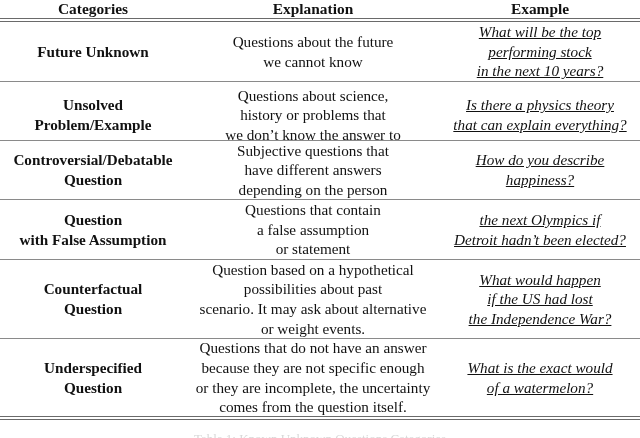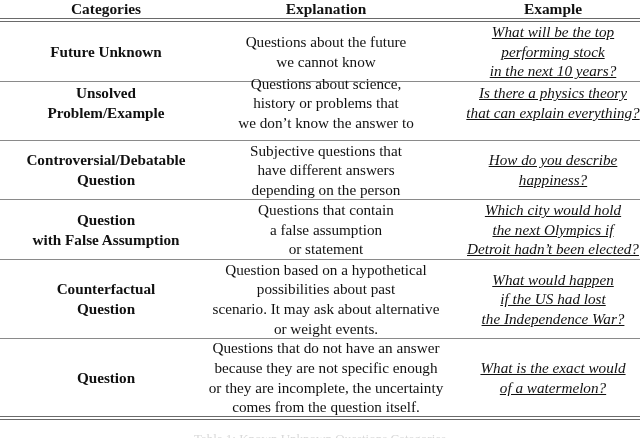--- a/index.html
+++ b/index.html
@@ -33,21 +33,20 @@
       top: 0;
       bottom: 0;
       display: flex;
       flex-direction: column;
       justify-content: center;
       align-items: center;
       text-align: right;
       font-size: 15.2px;
       line-height: 19.6px;
       white-space: nowrap;
-      padding-left: 13px;
     }
     .col-cat { left: 0; width: 186px; }
     .col-exp { left: 186px; width: 254px; }
     .col-ex  { left: 440px; width: 200px; }
     .hdr .cell { font-weight: bold; font-size: 15.4px; }
     .cat { font-weight: bold; }
     .ex { font-style: italic; text-decoration: underline; }
     .rule {
       position: absolute;
       left: 0;
@@ -93,21 +92,21 @@
       <span>we cannot know</span>
     </div>
     <div class="cell col-ex ex">
       <span>What will be the top</span>
       <span>performing stock</span>
       <span>in the next 10 years?</span>
     </div>
   </div>
   <div class="rule" style="top:81px;"></div>
 
-  <div class="row" style="top:74px; height:58px;">
+  <div class="row" style="top:86px; height:58px;">
     <div class="cell col-cat cat">
       <span>Unsolved</span>
       <span>Problem/Example</span>
     </div>
     <div class="cell col-exp">
       <span>Questions about science,</span>
       <span>history or problems that</span>
       <span>we don’t know the answer to</span>
     </div>
     <div class="cell col-ex ex">
@@ -138,21 +137,20 @@
     <div class="cell col-cat cat">
       <span>Question</span>
       <span>with False Assumption</span>
     </div>
     <div class="cell col-exp">
       <span>Questions that contain</span>
       <span>a false assumption</span>
       <span>or statement</span>
     </div>
     <div class="cell col-ex ex">
-      <span>Which city would hold</span>
       <span>the next Olympics if</span>
       <span>Detroit hadn’t been elected?</span>
     </div>
   </div>
   <div class="rule" style="top:259px;"></div>
 
   <div class="row" style="top:260px; height:78px;">
     <div class="cell col-cat cat">
       <span>Counterfactual</span>
       <span>Question</span>
@@ -166,20 +164,21 @@
     <div class="cell col-ex ex">
       <span>What would happen</span>
       <span>if the US had lost</span>
       <span>the Independence War?</span>
     </div>
   </div>
   <div class="rule" style="top:338px;"></div>
 
   <div class="row" style="top:339px; height:77px;">
     <div class="cell col-cat cat">
+      <span>Underspecified</span>
       <span>Question</span>
     </div>
     <div class="cell col-exp">
       <span>Questions that do not have an answer</span>
       <span>because they are not specific enough</span>
       <span>or they are incomplete, the uncertainty</span>
       <span>comes from the question itself.</span>
     </div>
     <div class="cell col-ex ex">
       <span>What is the exact would</span>

